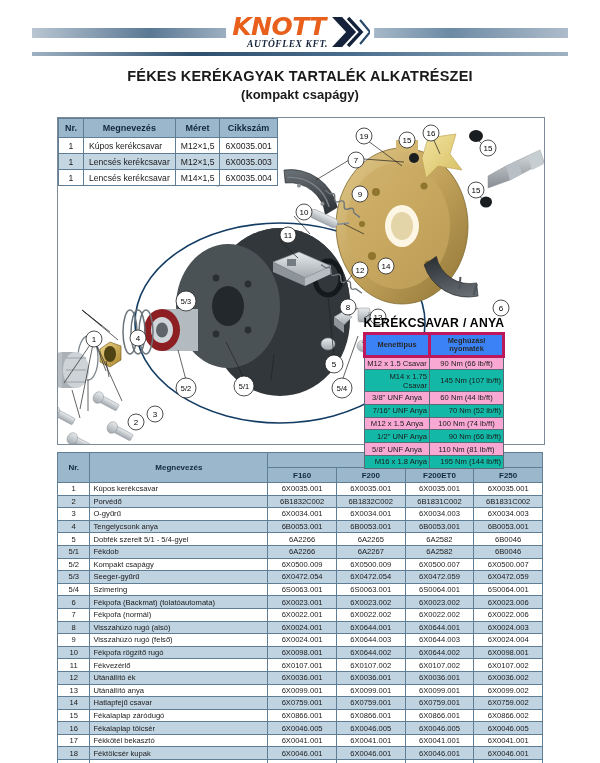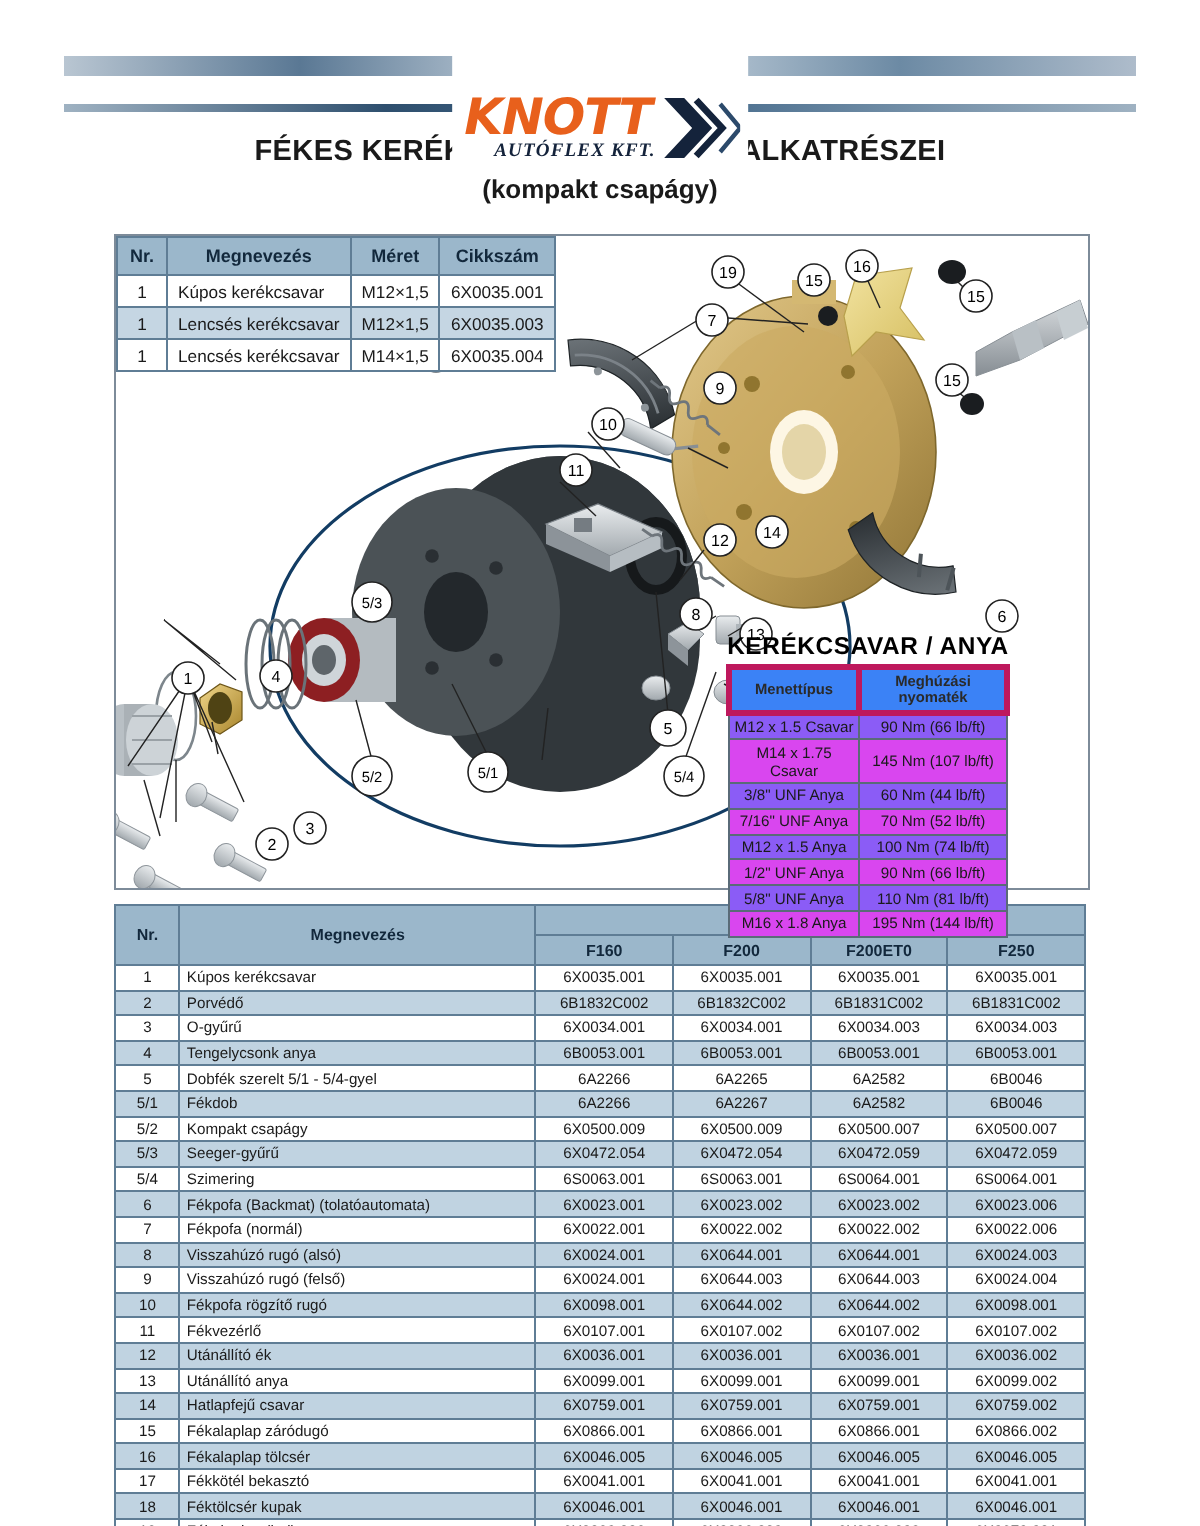--- a/index.html
+++ b/index.html
@@ -24,21 +24,21 @@
   }
   .logo{
     position:absolute;left:50%;transform:translateX(-50%);top:14px;
     display:flex;align-items:flex-end;z-index:3;
     background:#fff;padding:0 4px;
   }
   .logo-txt{line-height:1;text-align:center;}
   .logo-knott{
     font-family:"DejaVu Sans", sans-serif;
     font-weight:bold;font-size:25px;color:#e8601c;
-    letter-spacing:-0.5px;font-style:italic;margin-top:32px;
+    letter-spacing:-0.5px;font-style:italic;
   }
   .logo-sub{
     font-family:"Liberation Serif", serif;
     font-weight:bold;font-size:9.5px;color:#14233b;
     letter-spacing:0.6px;margin-top:1px;font-style:italic;margin-left:17px;
   }
   .chev{margin-left:2px;margin-bottom:1px;}
 
   
   .title-wrap{text-align:center;margin-top:2px;}
@@ -74,23 +74,23 @@
   .torque-title{
     text-align:center;font-weight:bold;font-size:12.2px;
     letter-spacing:0.3px;margin-bottom:2px;color:#000;
   }
   table.tq{border-collapse:collapse;width:100%;font-size:7.6px;}
   table.tq th{
     background:#3b82f6;border:3px solid #be185d;color:#2a2a2a;
     font-weight:bold;padding:2px 1px;font-size:7.4px;line-height:1.05;
   }
   table.tq td{
-    border:1px solid #5a6b78;padding:1.4px 2px;text-align:center;background:#8b5cf6;
-  }
-  table.tq tr.o td{background:#d946ef;}
+    border:1px solid #5a6b78;padding:1.4px 2px;text-align:center;background:#f9a8d4;
+  }
+  table.tq tr.o td{background:#14b8a6;text-align:right;}
 
   
   .main-tbl{
     position:absolute;left:57px;top:452px;width:486px;
     border-collapse:collapse;font-size:7.6px;
   }
   .main-tbl th{
     background:#9bb7cb;color:#12283c;border:1px solid #5f7d95;
     font-weight:bold;padding:2.5px 2px;font-size:8px;
   }

